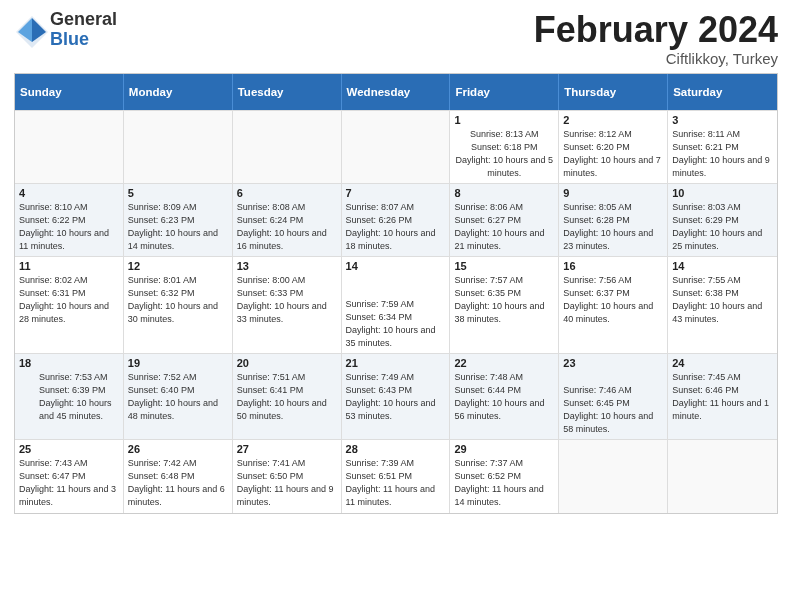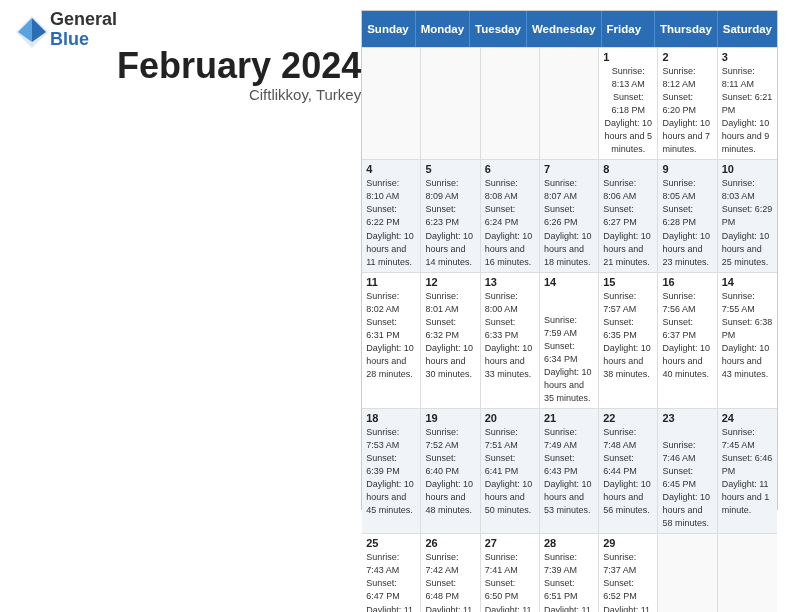--- a/index.html
+++ b/index.html
@@ -8,20 +8,21 @@
       background: #fff;
       width: 792px;
       height: 612px;
       overflow: hidden;
     }
     .page {
       width: 792px;
       height: 520px;
       padding: 10px 14px 10px 14px;
       display: flex;
+      flex-direction: column;
     }
     .header {
       display: flex;
       justify-content: space-between;
       align-items: flex-start;
       margin-bottom: 6px;
     }
     .logo {
       display: flex;
       align-items: center;
@@ -48,21 +49,20 @@
       position: relative;
     }
     .title-block {
       text-align: right;
     }
     .title-month {
       font-size: 36px;
       font-weight: bold;
       color: #222;
       line-height: 1.1;
-      margin-top: 36px;
     }
     .title-location {
       font-size: 15px;
       color: #555;
     }
     .calendar {
       flex: 1;
       display: flex;
       flex-direction: column;
       border: 1px solid #ccc;
@@ -262,21 +262,21 @@
           <div class="cal-cell">
             <div class="day-num">14</div>
             <div class="day-info" style="white-space: pre-line;">Sunrise: 7:55 AM
 Sunset: 6:38 PM
 Daylight: 10 hours and 43 minutes.</div>
           </div>
         </div>
         <div class="cal-row alt-row">
           <div class="cal-cell">
             <div class="day-num">18</div>
-            <div class="day-info" style="white-space: pre-line;">Sunrise: 7:53 AM
+            <div class="day-info" style="white-space: pre-line; margin-left: 20px;">Sunrise: 7:53 AM
 Sunset: 6:39 PM
 Daylight: 10 hours and 45 minutes.</div>
           </div>
           <div class="cal-cell">
             <div class="day-num">19</div>
             <div class="day-info" style="white-space: pre-line;">Sunrise: 7:52 AM
 Sunset: 6:40 PM
 Daylight: 10 hours and 48 minutes.</div>
           </div>
           <div class="cal-cell">

